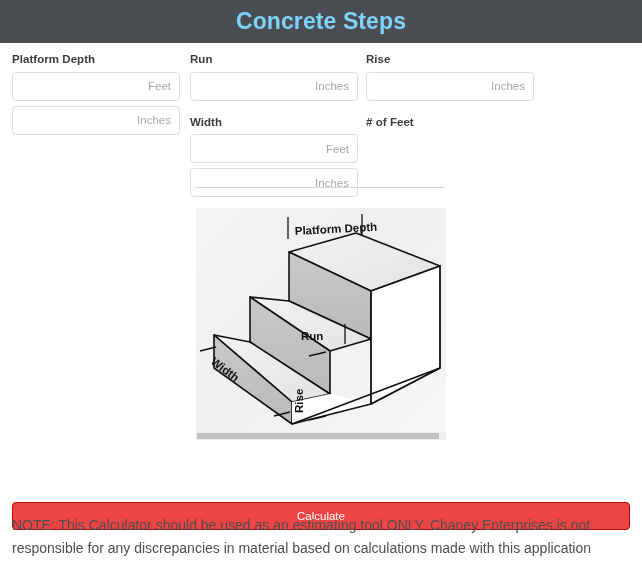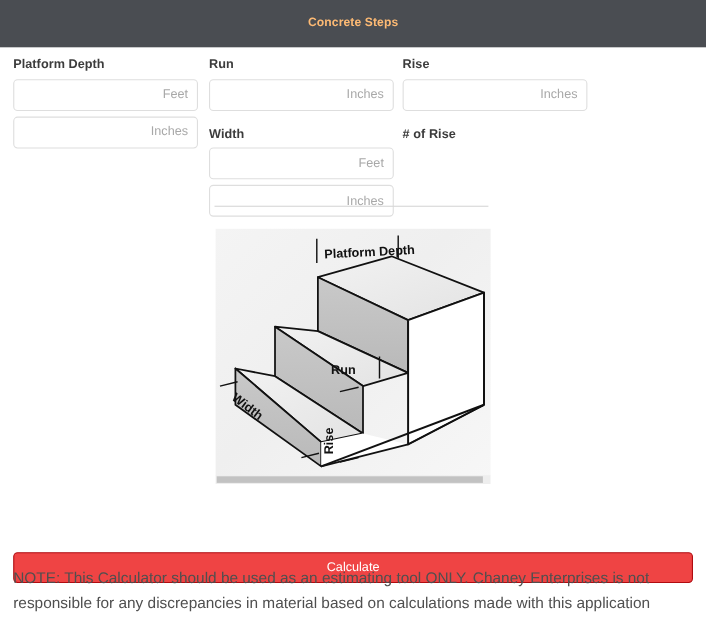--- a/index.html
+++ b/index.html
@@ -22,22 +22,22 @@
     left: 0;
     top: 0;
     width: 642px;
     height: 43px;
     background: #4a4d52;
     display: flex;
     align-items: center;
     justify-content: center;
   }
   .header-title {
-    color: #fdba74;
-    font-size: 11px;
+    color: #7dd3fc;
+    font-size: 23px;
     font-weight: 600;
     letter-spacing: 0.1px;
     line-height: 1;
   }
 
   
   .form-area {
     position: absolute;
     left: 0;
     top: 43px;
@@ -186,21 +186,21 @@
     <div class="field-label">Run</div>
     <input class="field-input" type="text" placeholder="Inches" style="">
     <div class="field-label">Width</div>
     <input class="field-input" type="text" placeholder="Feet" style="">
     <input class="field-input" type="text" placeholder="Inches" style="">
   </div>
 
   <div class="field-col col-3">
     <div class="field-label">Rise</div>
     <input class="field-input" type="text" placeholder="Inches" style="">
-    <div class="field-label"># of Rise</div>
+    <div class="field-label"># of Feet</div>
   </div>
 </div>
 
 <div class="divider"></div>
 
 <div class="diagram-panel">
   <svg class="diagram-svg" viewBox="0 0 250 226">
     <defs>
       <linearGradient id="topFace" x1="0" y1="0" x2="1" y2="1">
         <stop offset="0%" stop-color="#f2f2f2"></stop>

